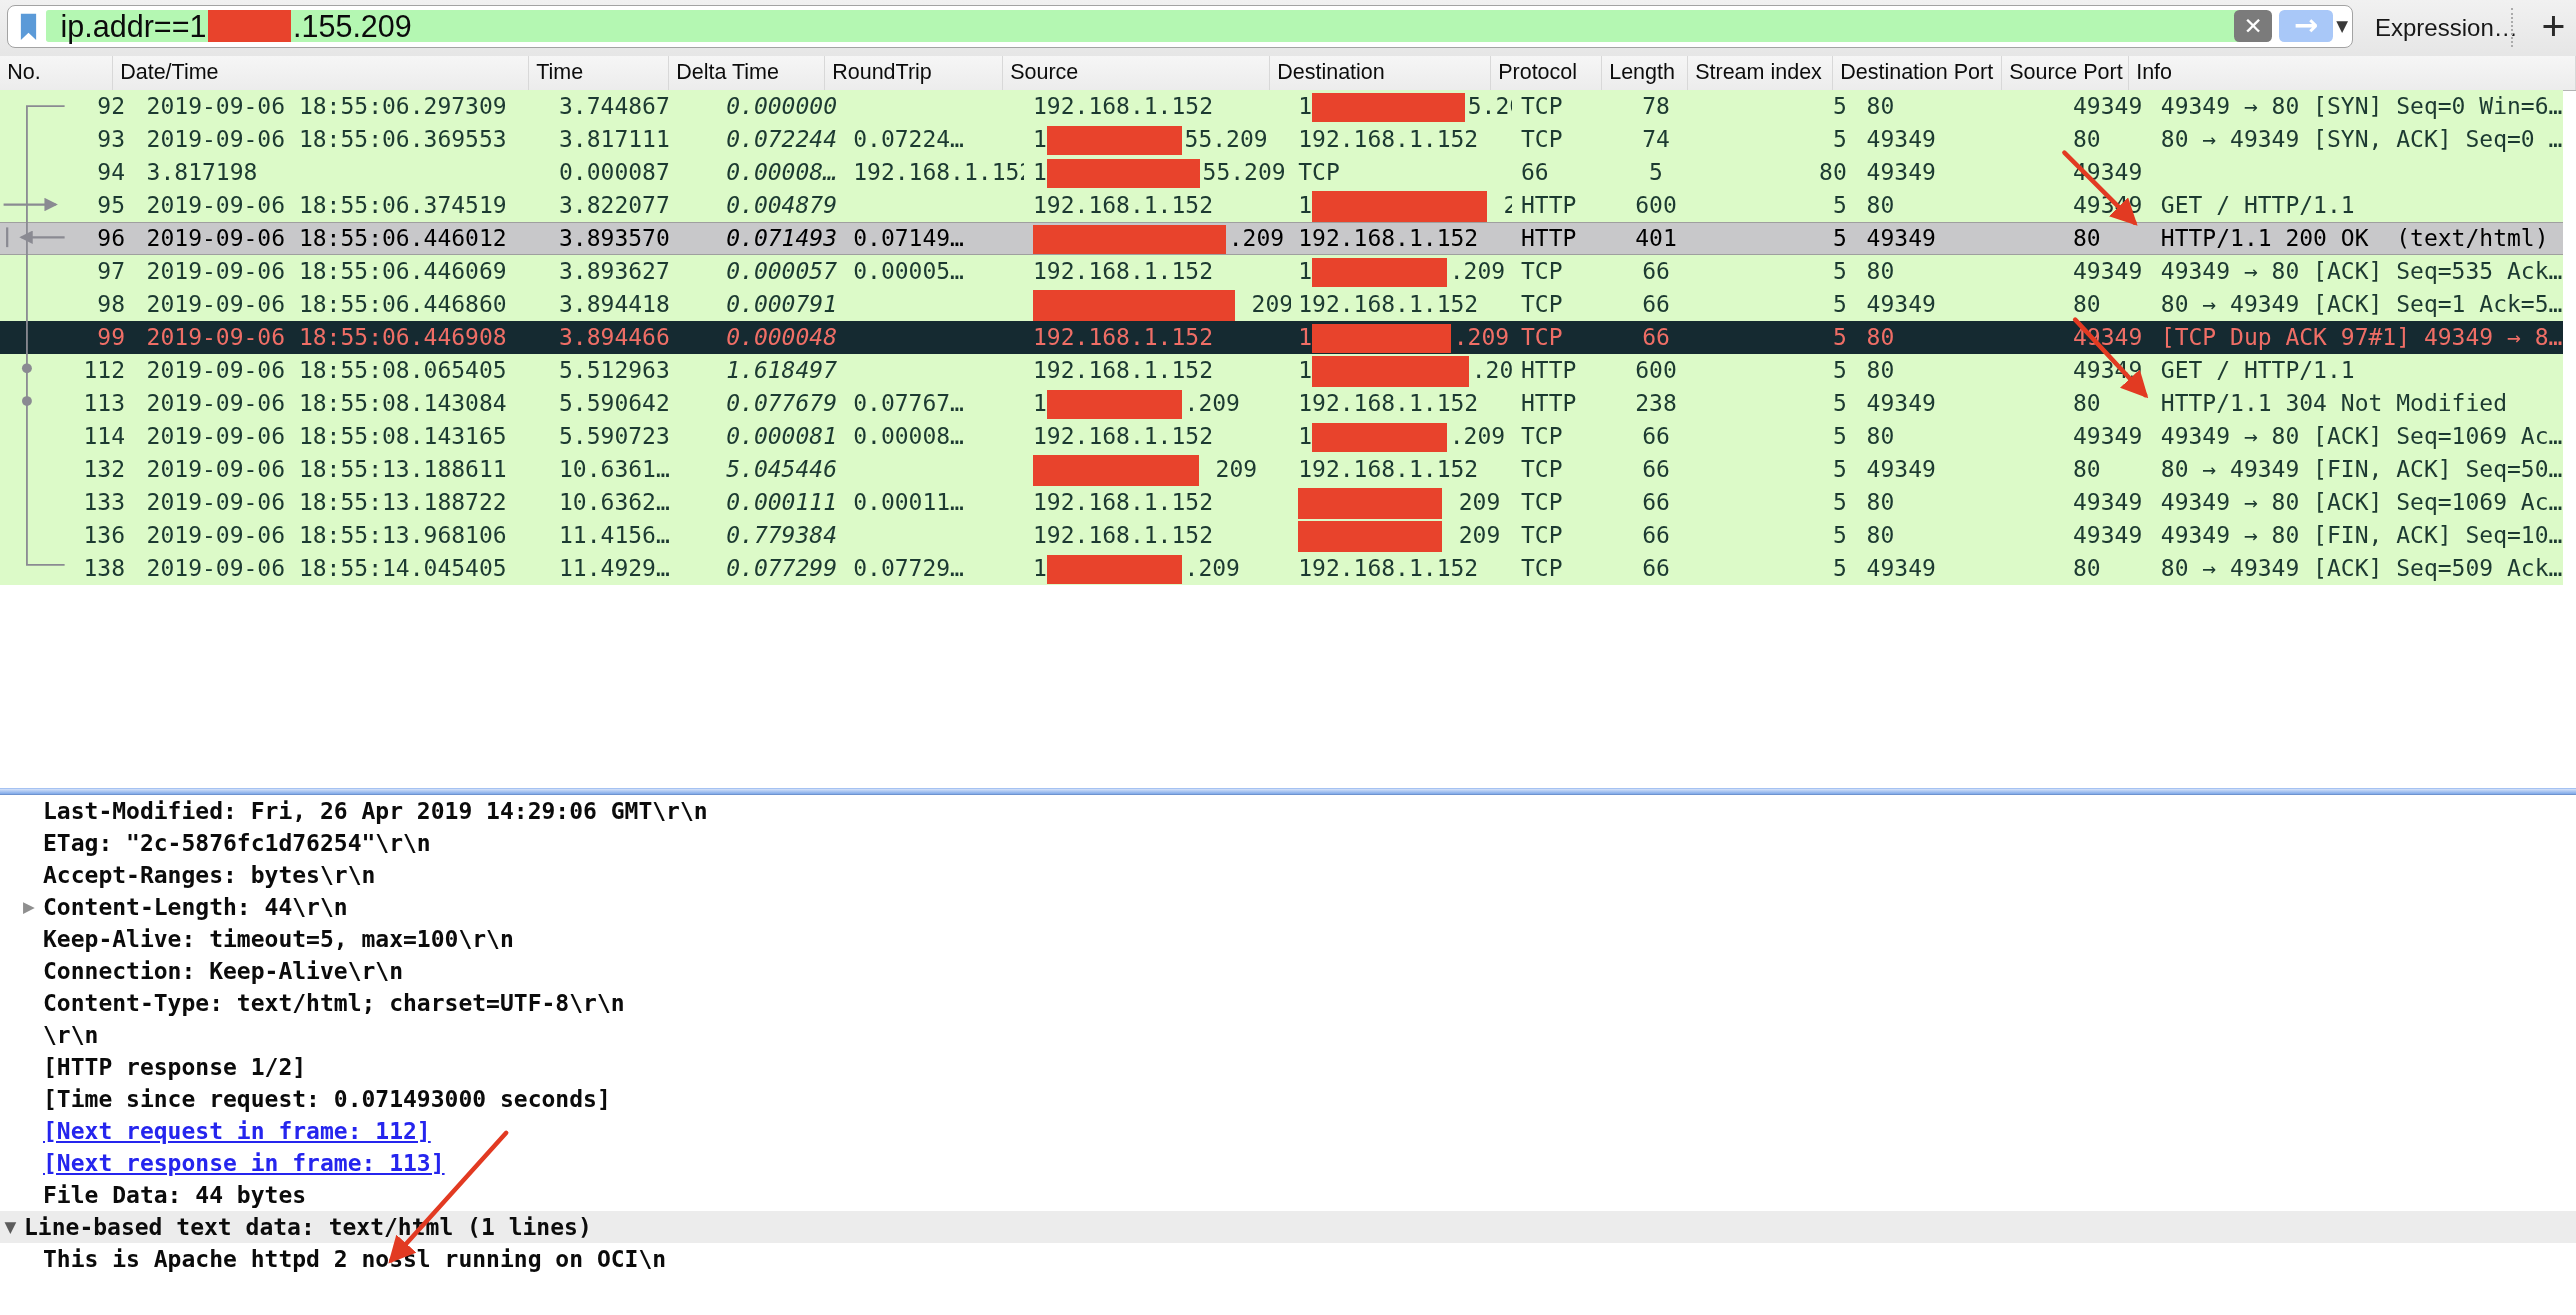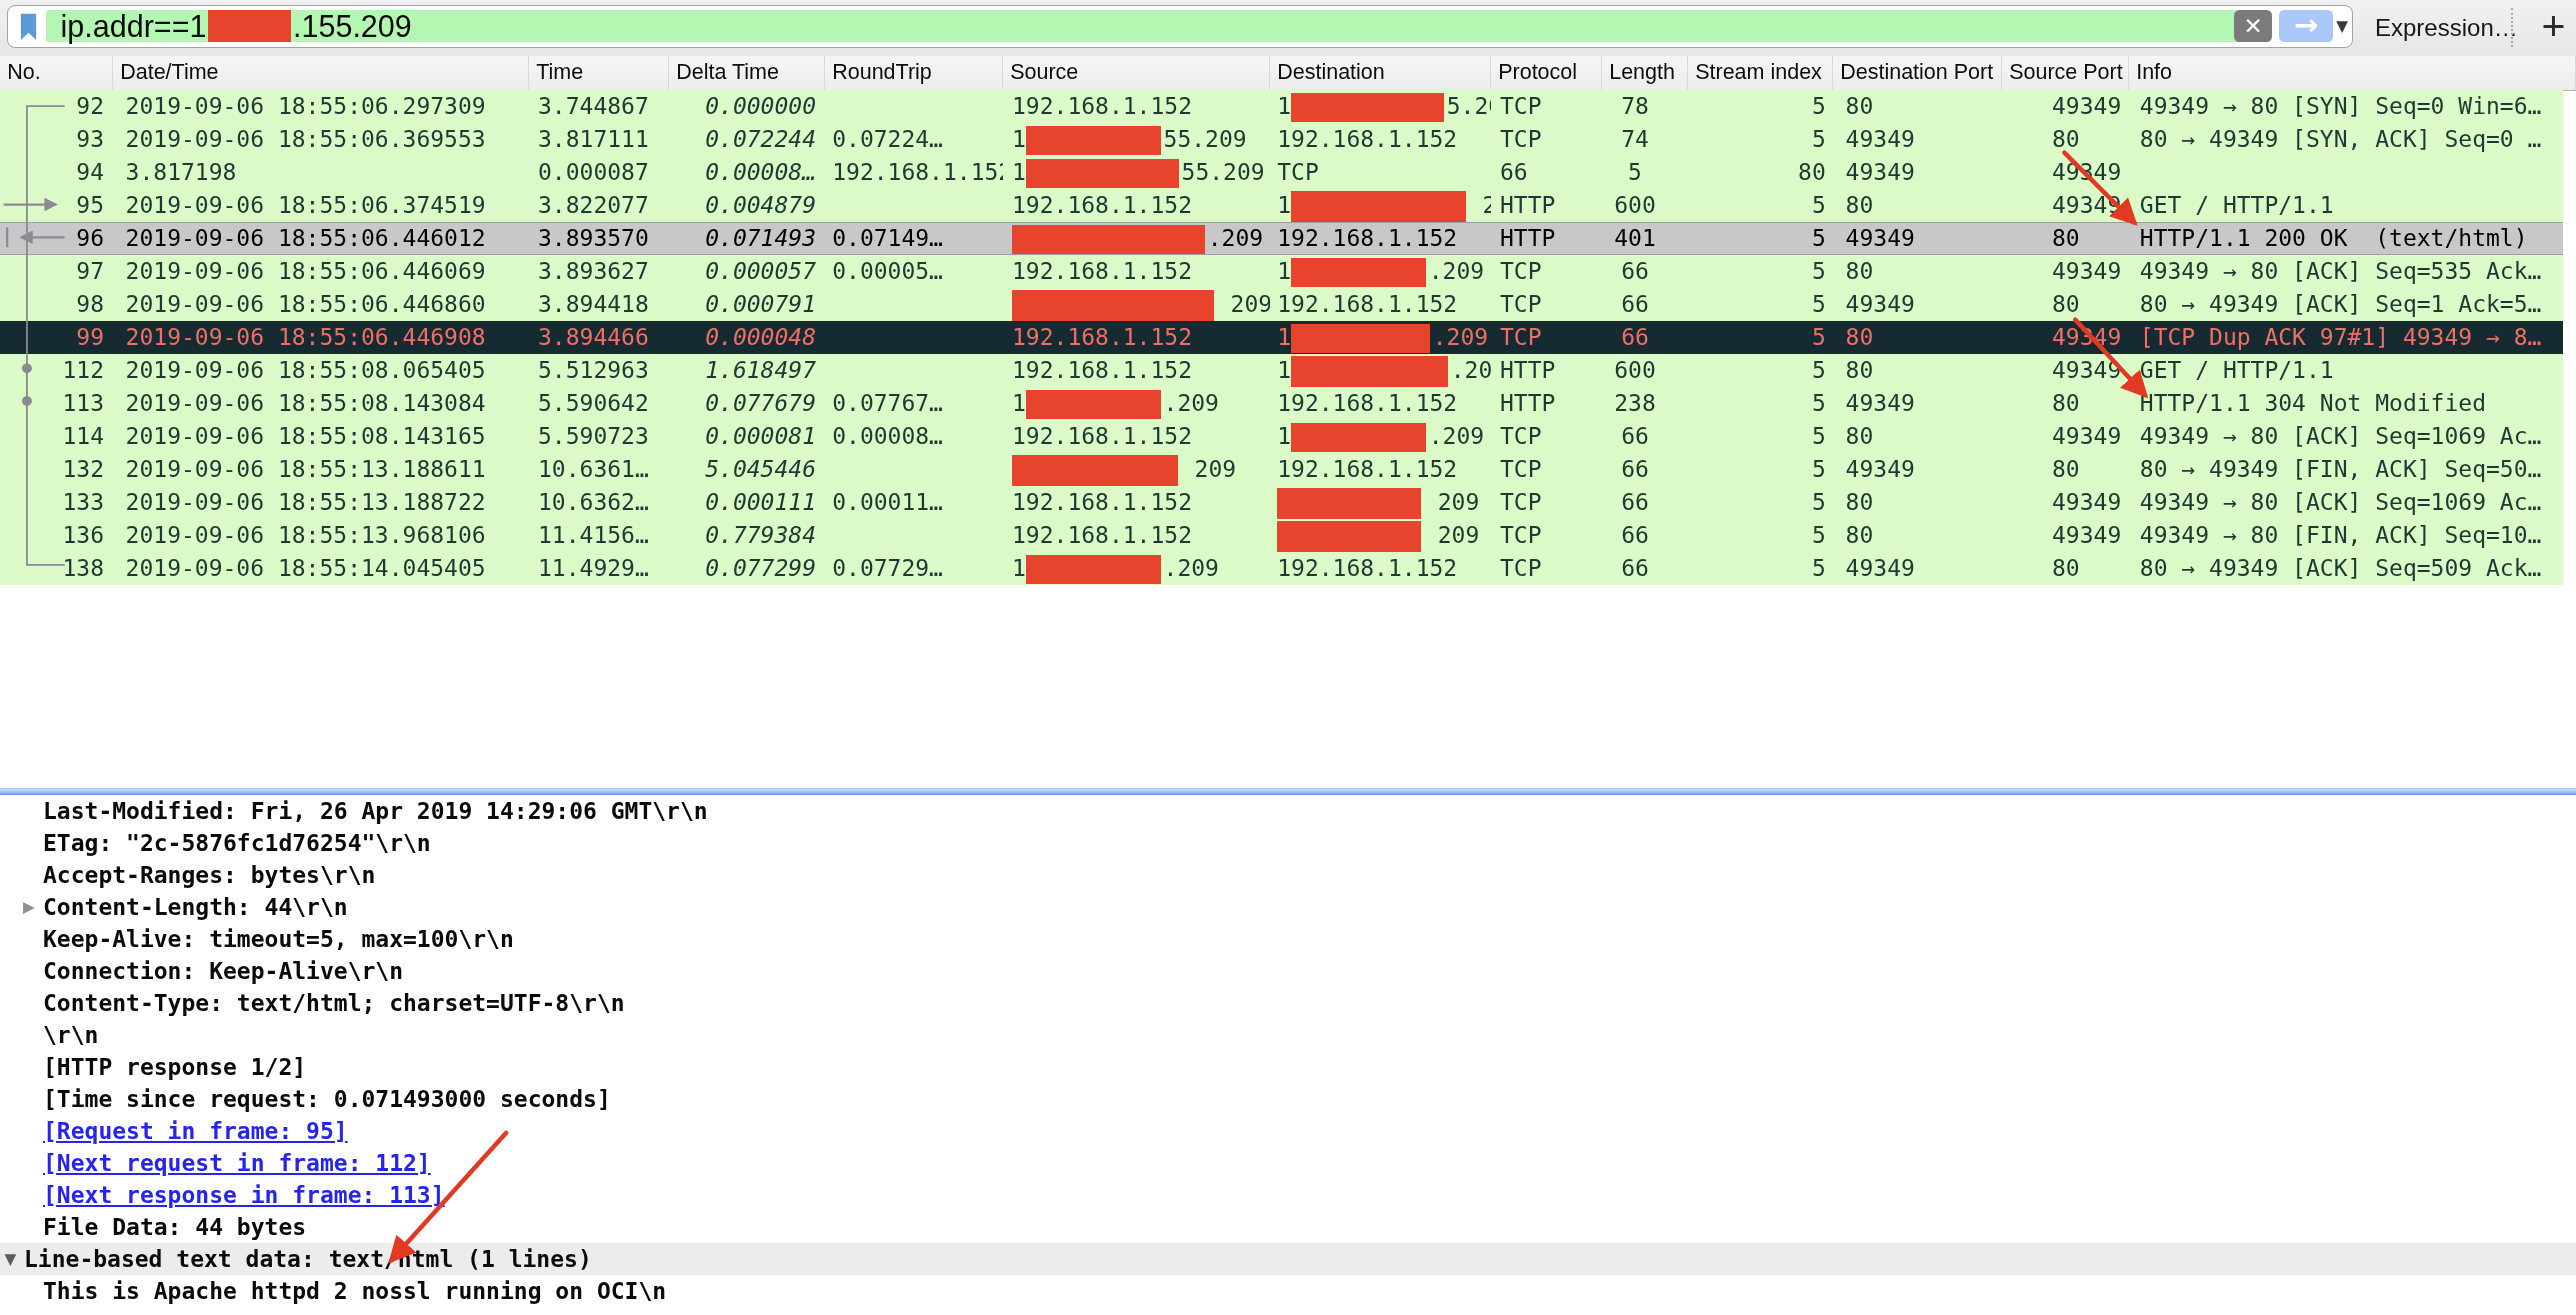--- a/index.html
+++ b/index.html
@@ -26,21 +26,21 @@
   .plus{position:absolute;left:2531px;top:0;width:45px;text-align:center;font-size:41px;font-weight:300;
         color:#2b2b2b;line-height:52px;}
   
   :root{--cols:113px 416px 140px 156px 178px 267px 221px 111px 86px 145px 169px 127px 1fr;}
   .phead{position:absolute;left:0;top:56px;width:2576px;height:34px;display:grid;grid-template-columns:var(--cols);
          background:linear-gradient(#f6f6f6,#ececec);border-bottom:0.9px solid #b4b4b4;
          font-size:21.5px;line-height:33px;color:#0c0c0c;}
   .hcell{padding-left:7.2px;border-right:0.9px solid #d8d8d8;overflow:hidden;white-space:nowrap;}
   .prows{position:absolute;left:0;top:90px;width:2563px;}
   .prow{display:grid;grid-template-columns:var(--cols);height:33px;background:var(--rowbg,#dcfac8);
-        color:var(--rowtext,#1c3a31);font-family:"DejaVu Sans Mono",monospace;font-size:23px;line-height:33px;}
+        color:var(--rowtext,#1c3a31);font-family:"DejaVu Sans Mono",monospace;font-size:23px;line-height:33px;padding-left:21px;}
   .prow.sel{background:var(--selbg,#c8c8ca);color:var(--seltext,#000);box-shadow:inset 0 0.9px #9f9f9f, inset 0 -0.9px #9f9f9f;}
   .prow.bad{background:var(--badbg,#152a31);color:var(--badtext,#ef6e66);}
   .pc{overflow:hidden;white-space:pre;}
   .pc .rd{height:29px;vertical-align:middle;margin-right:2.7px;}
   .prow .pc:nth-child(1){text-align:right;padding-right:9px;}
   .prow .pc:nth-child(2){padding-left:12.6px;}
   .prow .pc:nth-child(3){padding-left:9px;}
   .prow .pc:nth-child(4){text-align:right;padding-right:9px;font-style:italic;}
   .prow .pc:nth-child(5){padding-left:7.2px;}
   .prow .pc:nth-child(6){padding-left:9px;}
@@ -334,21 +334,20 @@
       <div class="dline lvl2"><span class="txt">Last-Modified: Fri, 26 Apr 2019 14:29:06 GMT\r\n</span></div>
       <div class="dline lvl2"><span class="txt">ETag: "2c-5876fc1d76254"\r\n</span></div>
       <div class="dline lvl2"><span class="txt">Accept-Ranges: bytes\r\n</span></div>
       <div class="dline lvl2"><span class="tri right">▶</span><span class="txt">Content-Length: 44\r\n</span></div>
       <div class="dline lvl2"><span class="txt">Keep-Alive: timeout=5, max=100\r\n</span></div>
       <div class="dline lvl2"><span class="txt">Connection: Keep-Alive\r\n</span></div>
       <div class="dline lvl2"><span class="txt">Content-Type: text/html; charset=UTF-8\r\n</span></div>
       <div class="dline lvl2"><span class="txt">\r\n</span></div>
       <div class="dline lvl2"><span class="txt">[HTTP response 1/2]</span></div>
       <div class="dline lvl2"><span class="txt">[Time since request: 0.071493000 seconds]</span></div>
-      <div class="dline lvl2 dlink"><span class="txt">[Request in frame: 95]</span></div>
       <div class="dline lvl2 dlink"><span class="txt">[Next request in frame: 112]</span></div>
       <div class="dline lvl2 dlink"><span class="txt">[Next response in frame: 113]</span></div>
       <div class="dline lvl2"><span class="txt">File Data: 44 bytes</span></div>
       <div class="dline lvl1 hl"><span class="tri down">▼</span><span class="txt">Line-based text data: text/html (1 lines)</span></div>
       <div class="dline lvl2"><span class="txt">This is Apache httpd 2 nossl running on OCI\n</span></div>
     </div>
 
   <svg id="overlay" viewBox="0 0 2870 1466">
       <defs>
         <marker id="mred" markerWidth="6" markerHeight="6" refX="5" refY="3" orient="auto" markerUnits="strokeWidth">

